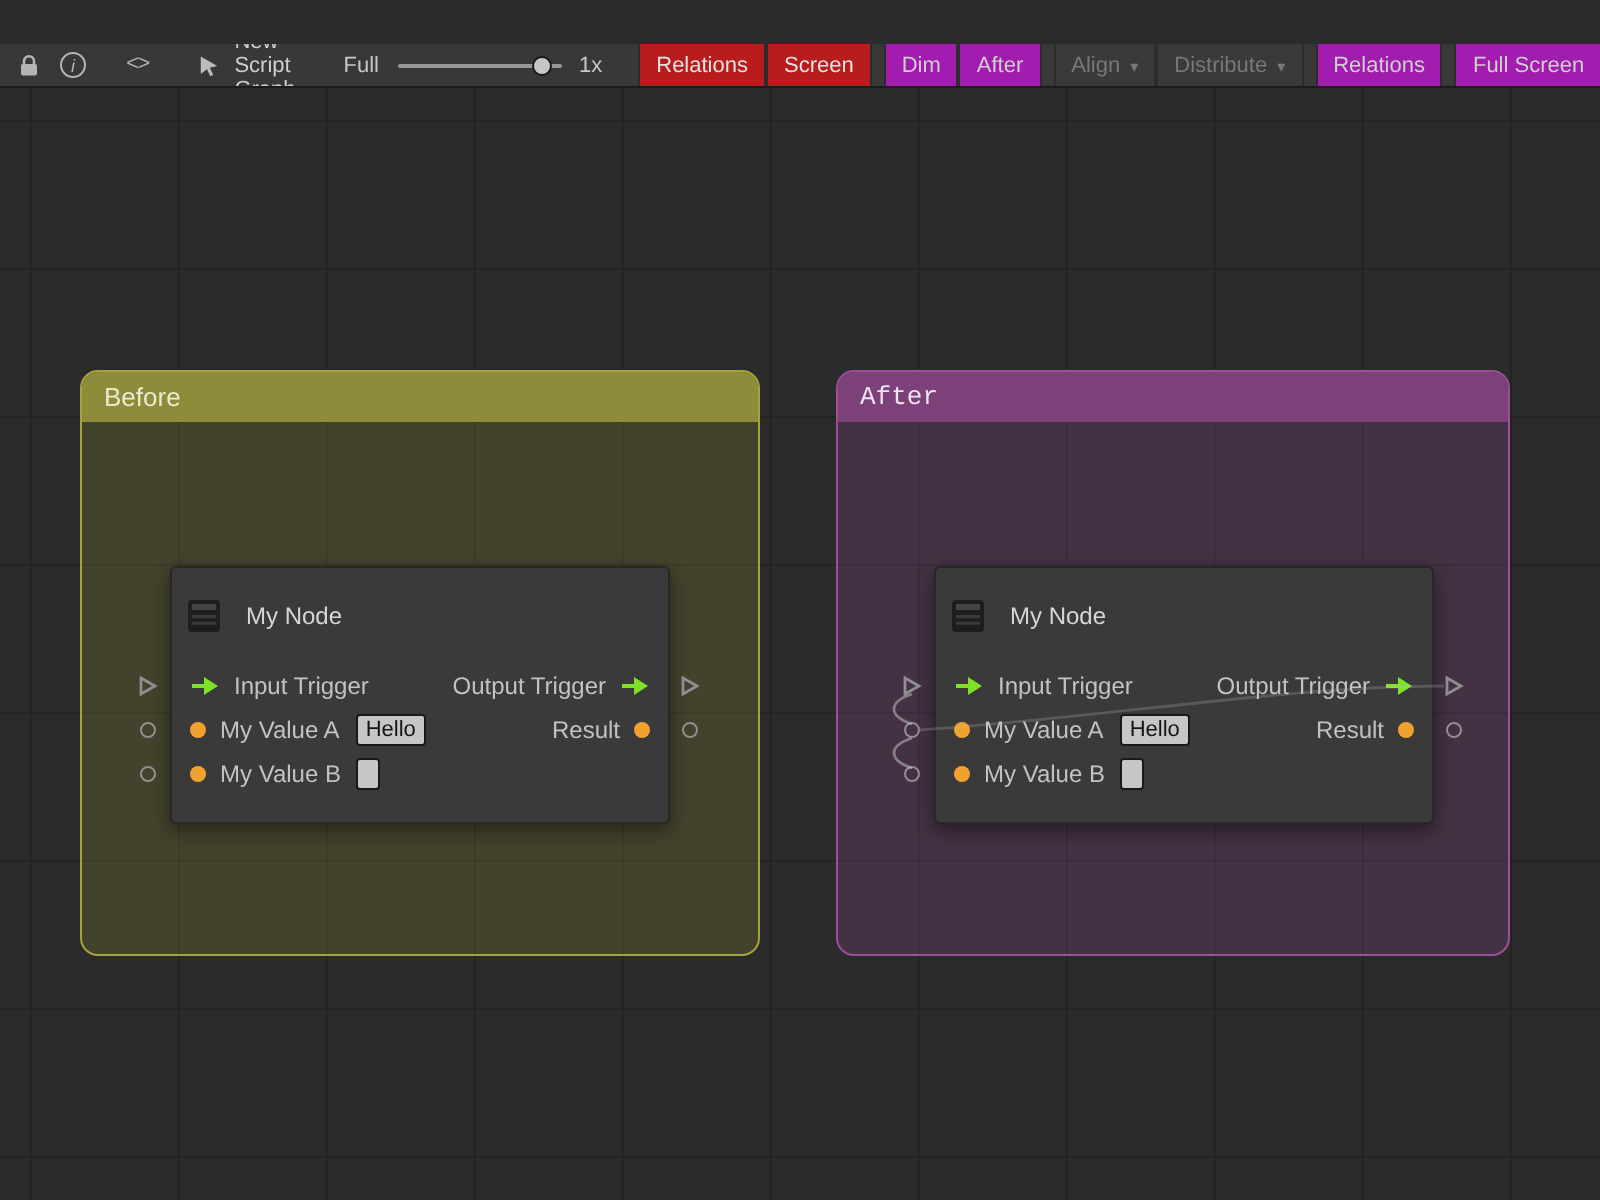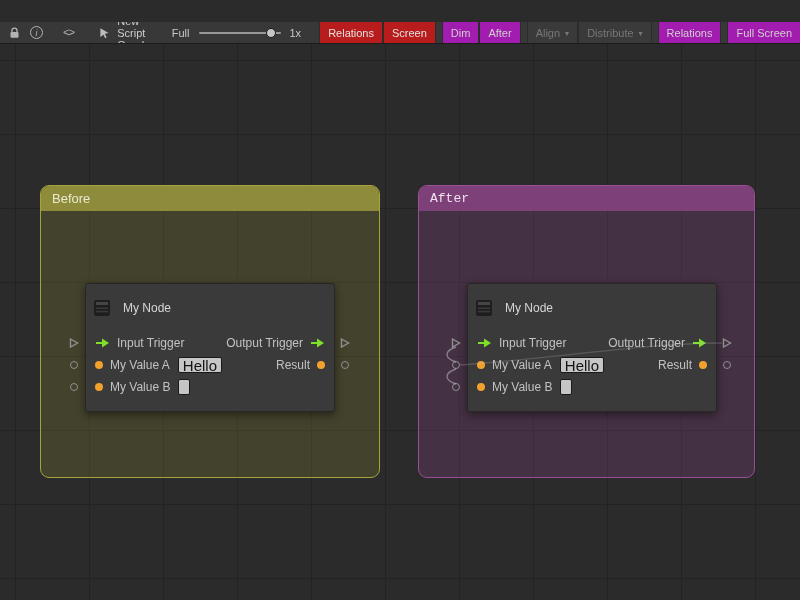--- a/index.html
+++ b/index.html
@@ -52,21 +52,21 @@
   .node.before-node { left: 85px; top: 239px; }
   .node.after-node  { left: 467px; top: 239px; }
   .node-header { height: 48px; display: flex; align-items: center; gap: 10px; padding: 0 5px; }
   .node-title { font-size: 12px; color: #d6d6d6; }
   .port-row { height: 22px; display: flex; align-items: center; padding: 0 9px; font-size: 12px; color: #c2c2c2; }
   .spacer { flex: 1; }
   .dot { width: 8px; height: 8px; border-radius: 50%; background: #f0a12e; flex: none; }
   .arrow-ic { display: flex; align-items: center; flex: none; }
   .plabel { margin-left: 7px; }
   .plabel-r { margin-right: 7px; text-align: right; }
-  .field { margin-left: 8px; background: #c6c6c6; border: 1px solid #191919; border-radius: 2px; color: #141414; font-size: 15px; padding: 0 4px; height: 16px; line-height: 15px; text-align: center; }
+  .field { margin-left: 8px; background: #c6c6c6; border: 1px solid #191919; border-radius: 2px; color: #141414; font-size: 11px; padding: 0 4px; height: 16px; line-height: 15px; text-align: center; }
   .field.small { width: 12px; padding: 0 2px; }
 
   
   .oport { position: absolute; width: 10px; height: 10px; display: flex; align-items: center; justify-content: center; z-index: 2; }
   .ocircle { width: 8.5px; height: 8.5px; border: 1.4px solid #8f8f8f; border-radius: 50%; }
 
   .edges { position: absolute; top: 0; left: 0; z-index: 3; pointer-events: none; }
 </style>
 </head>
 <body>

